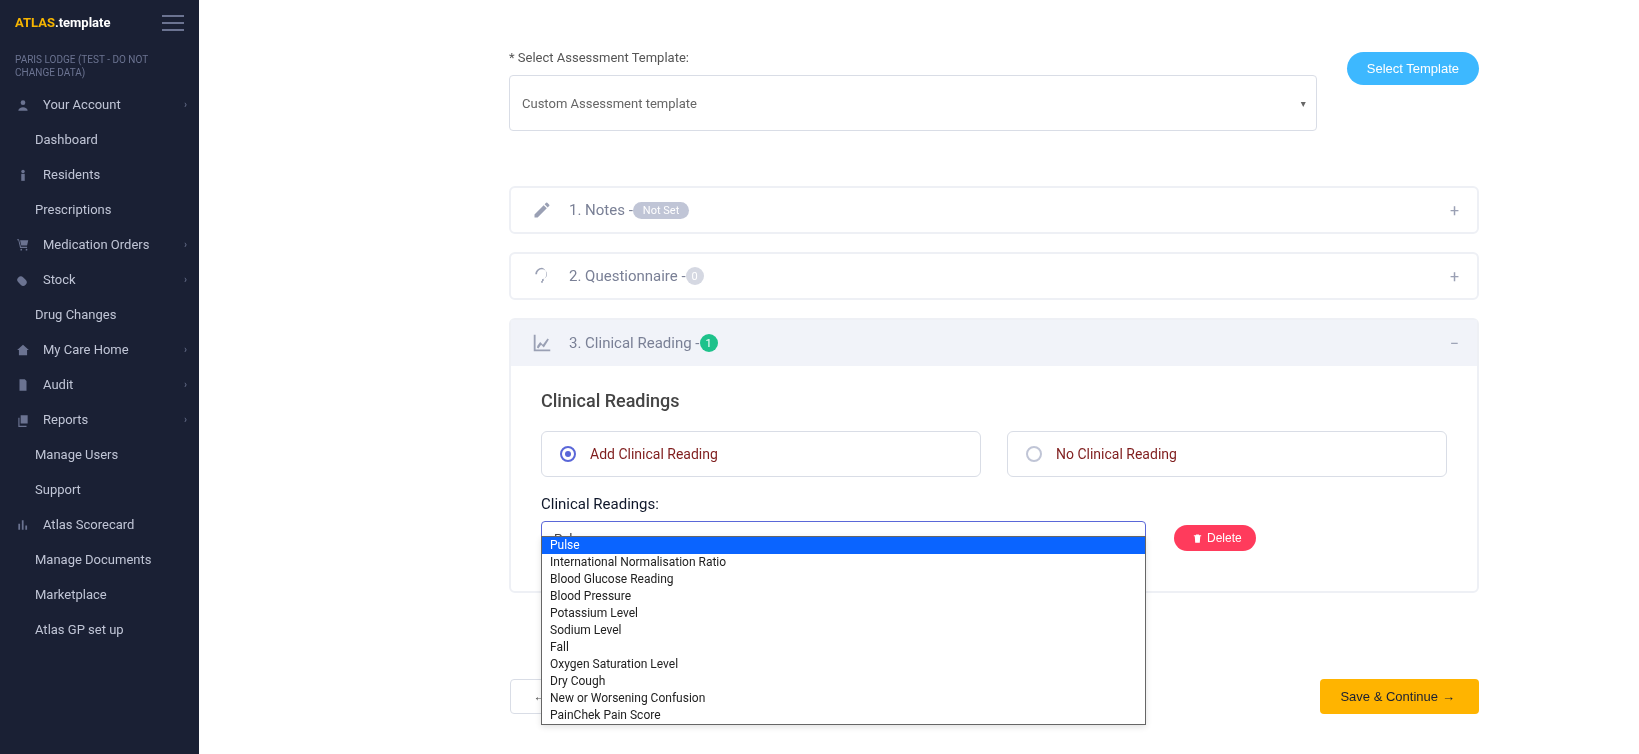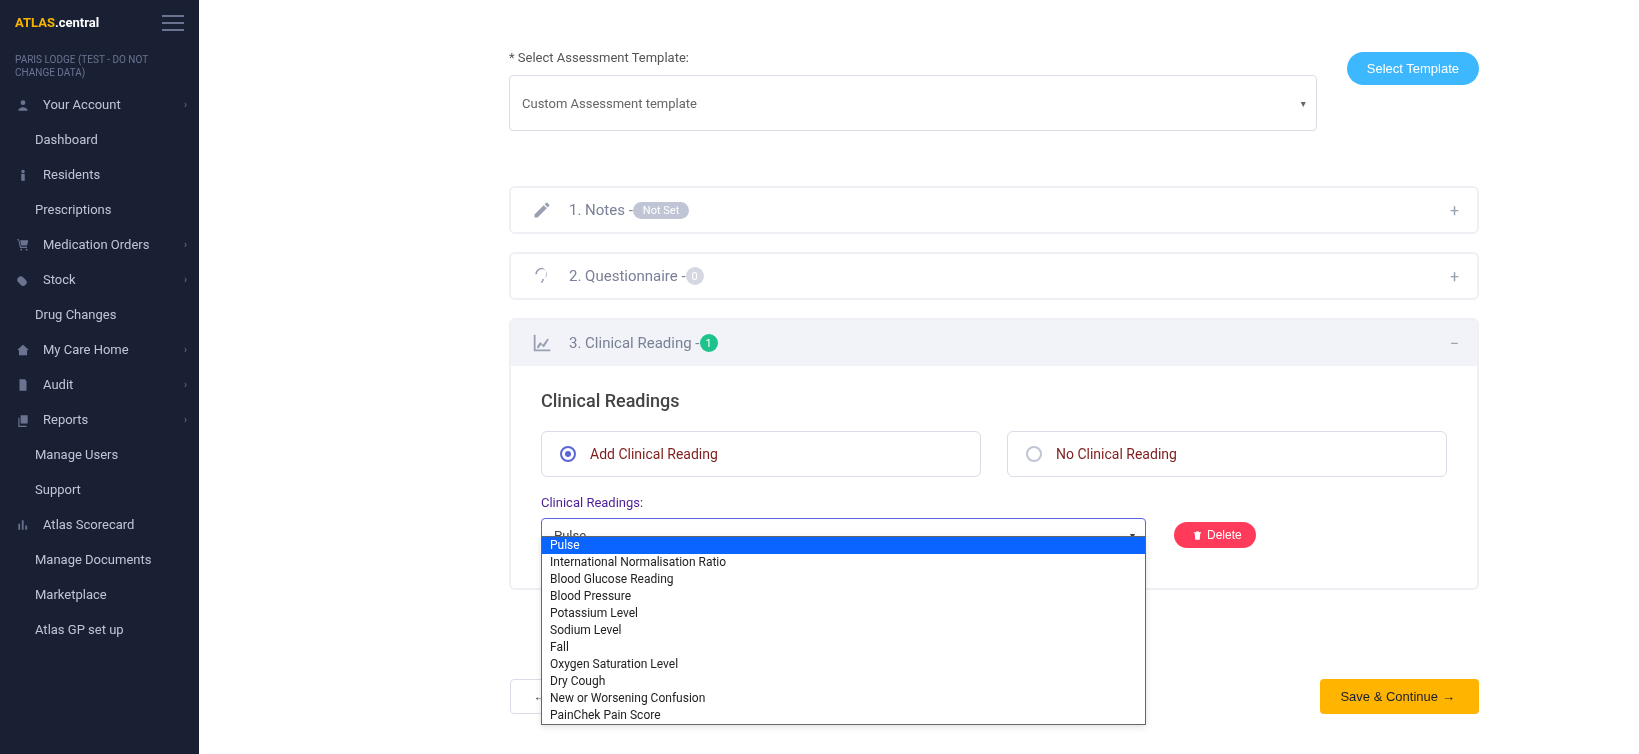--- a/index.html
+++ b/index.html
@@ -171,21 +171,21 @@
   }
   .radio-dot {
     width: 16px; height: 16px; border-radius: 50%;
     border: 2px solid #c0c5d6; position: relative;
   }
   .radio-dot.sel { border-color: #5a67d8; }
   .radio-dot.sel::after {
     content: ""; position: absolute; inset: 3px;
     background: #5a67d8; border-radius: 50%;
   }
-  .cr-label { font-size: 13px; color: #4c1d95; margin: 18px 0 8px; }
+  .cr-label { font-size: 15px; color: #0f172a; margin: 18px 0 8px; }
   .cr-select {
     position: relative;
     border: 1px solid #5a67d8;
     border-radius: 4px;
     height: 34px;
     display: flex; align-items: center;
     padding: 0 12px;
     font-size: 13px;
     color: #444;
   }
@@ -225,21 +225,21 @@
   .footer-bar .btn { pointer-events: auto; }
 
   svg { display: block; }
 </style>
 </head>
 <body>
 
 <aside class="sidebar">
   <div class="sidebar-brand">
     <span class="brand-text">
-      <span class="atlas">ATLAS</span><span>.central</span>
+      <span class="atlas">ATLAS</span><span>.template</span>
     </span>
     <span class="hamburger">
         <span></span>
         <span></span>
         <span></span>
       </span>
   </div>
   <div class="sidebar-sub">PARIS LODGE (TEST - DO NOT CHANGE DATA)</div>
   <ul class="nav" id="navlist">
       <li>

